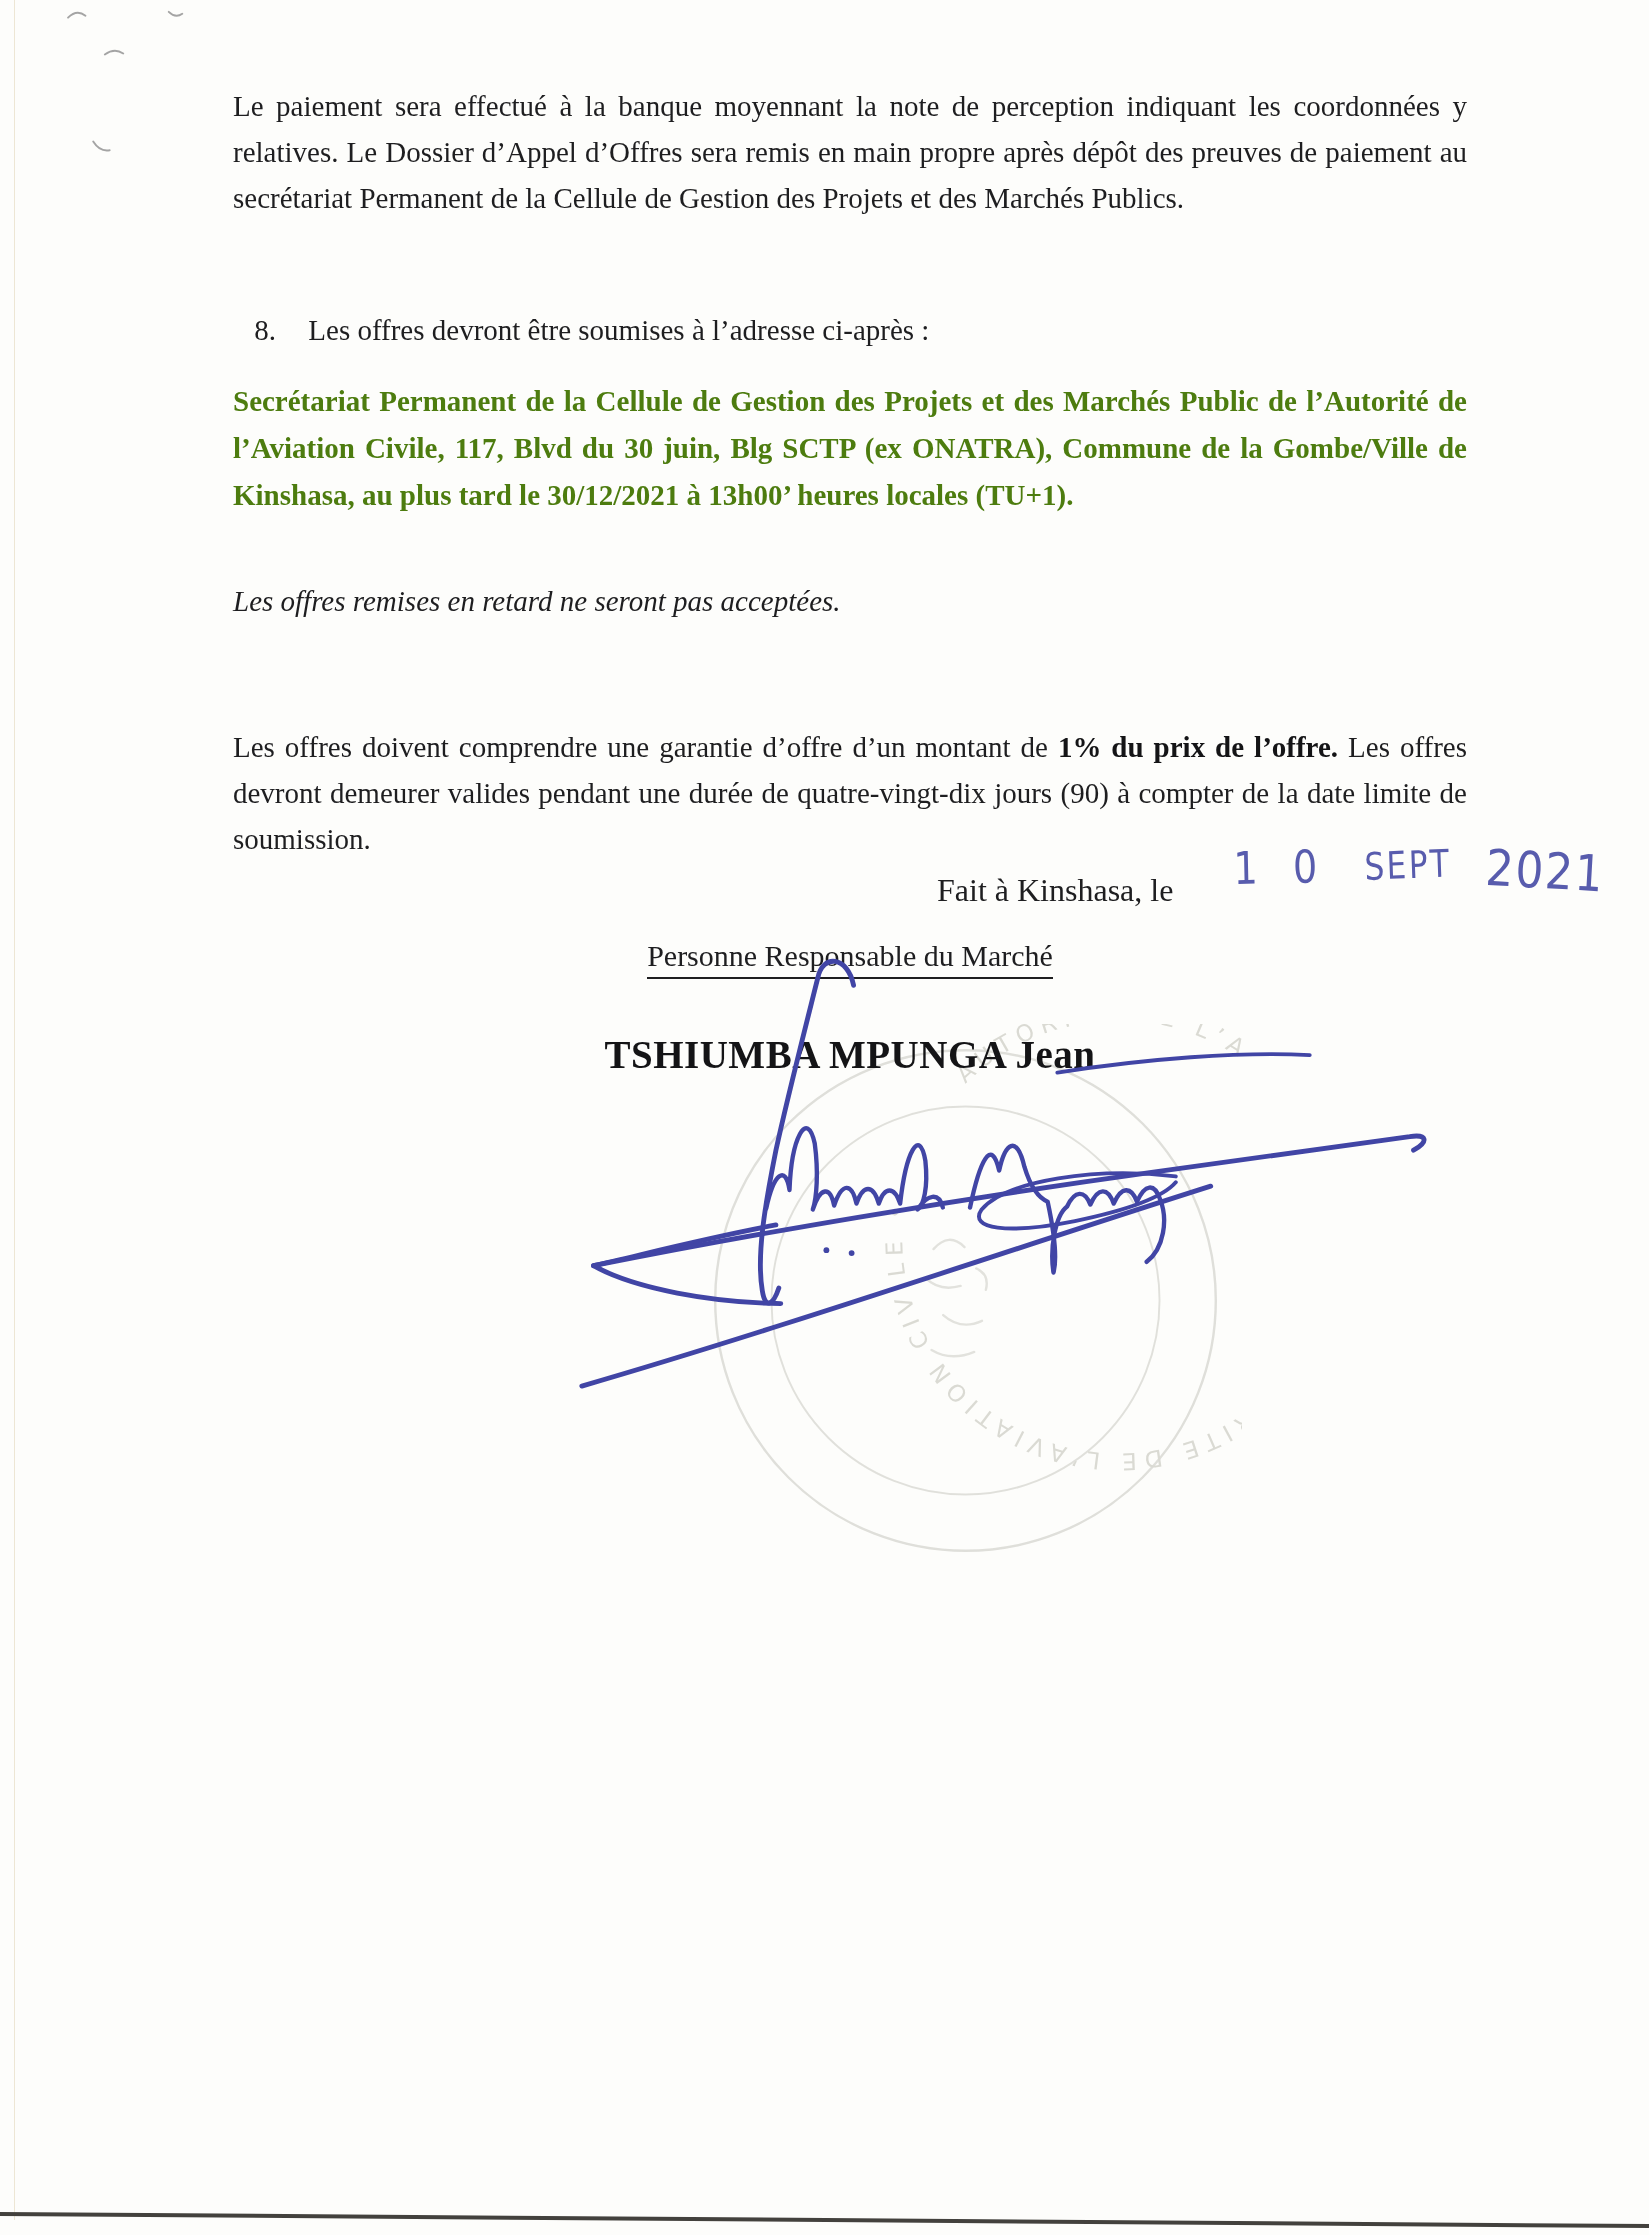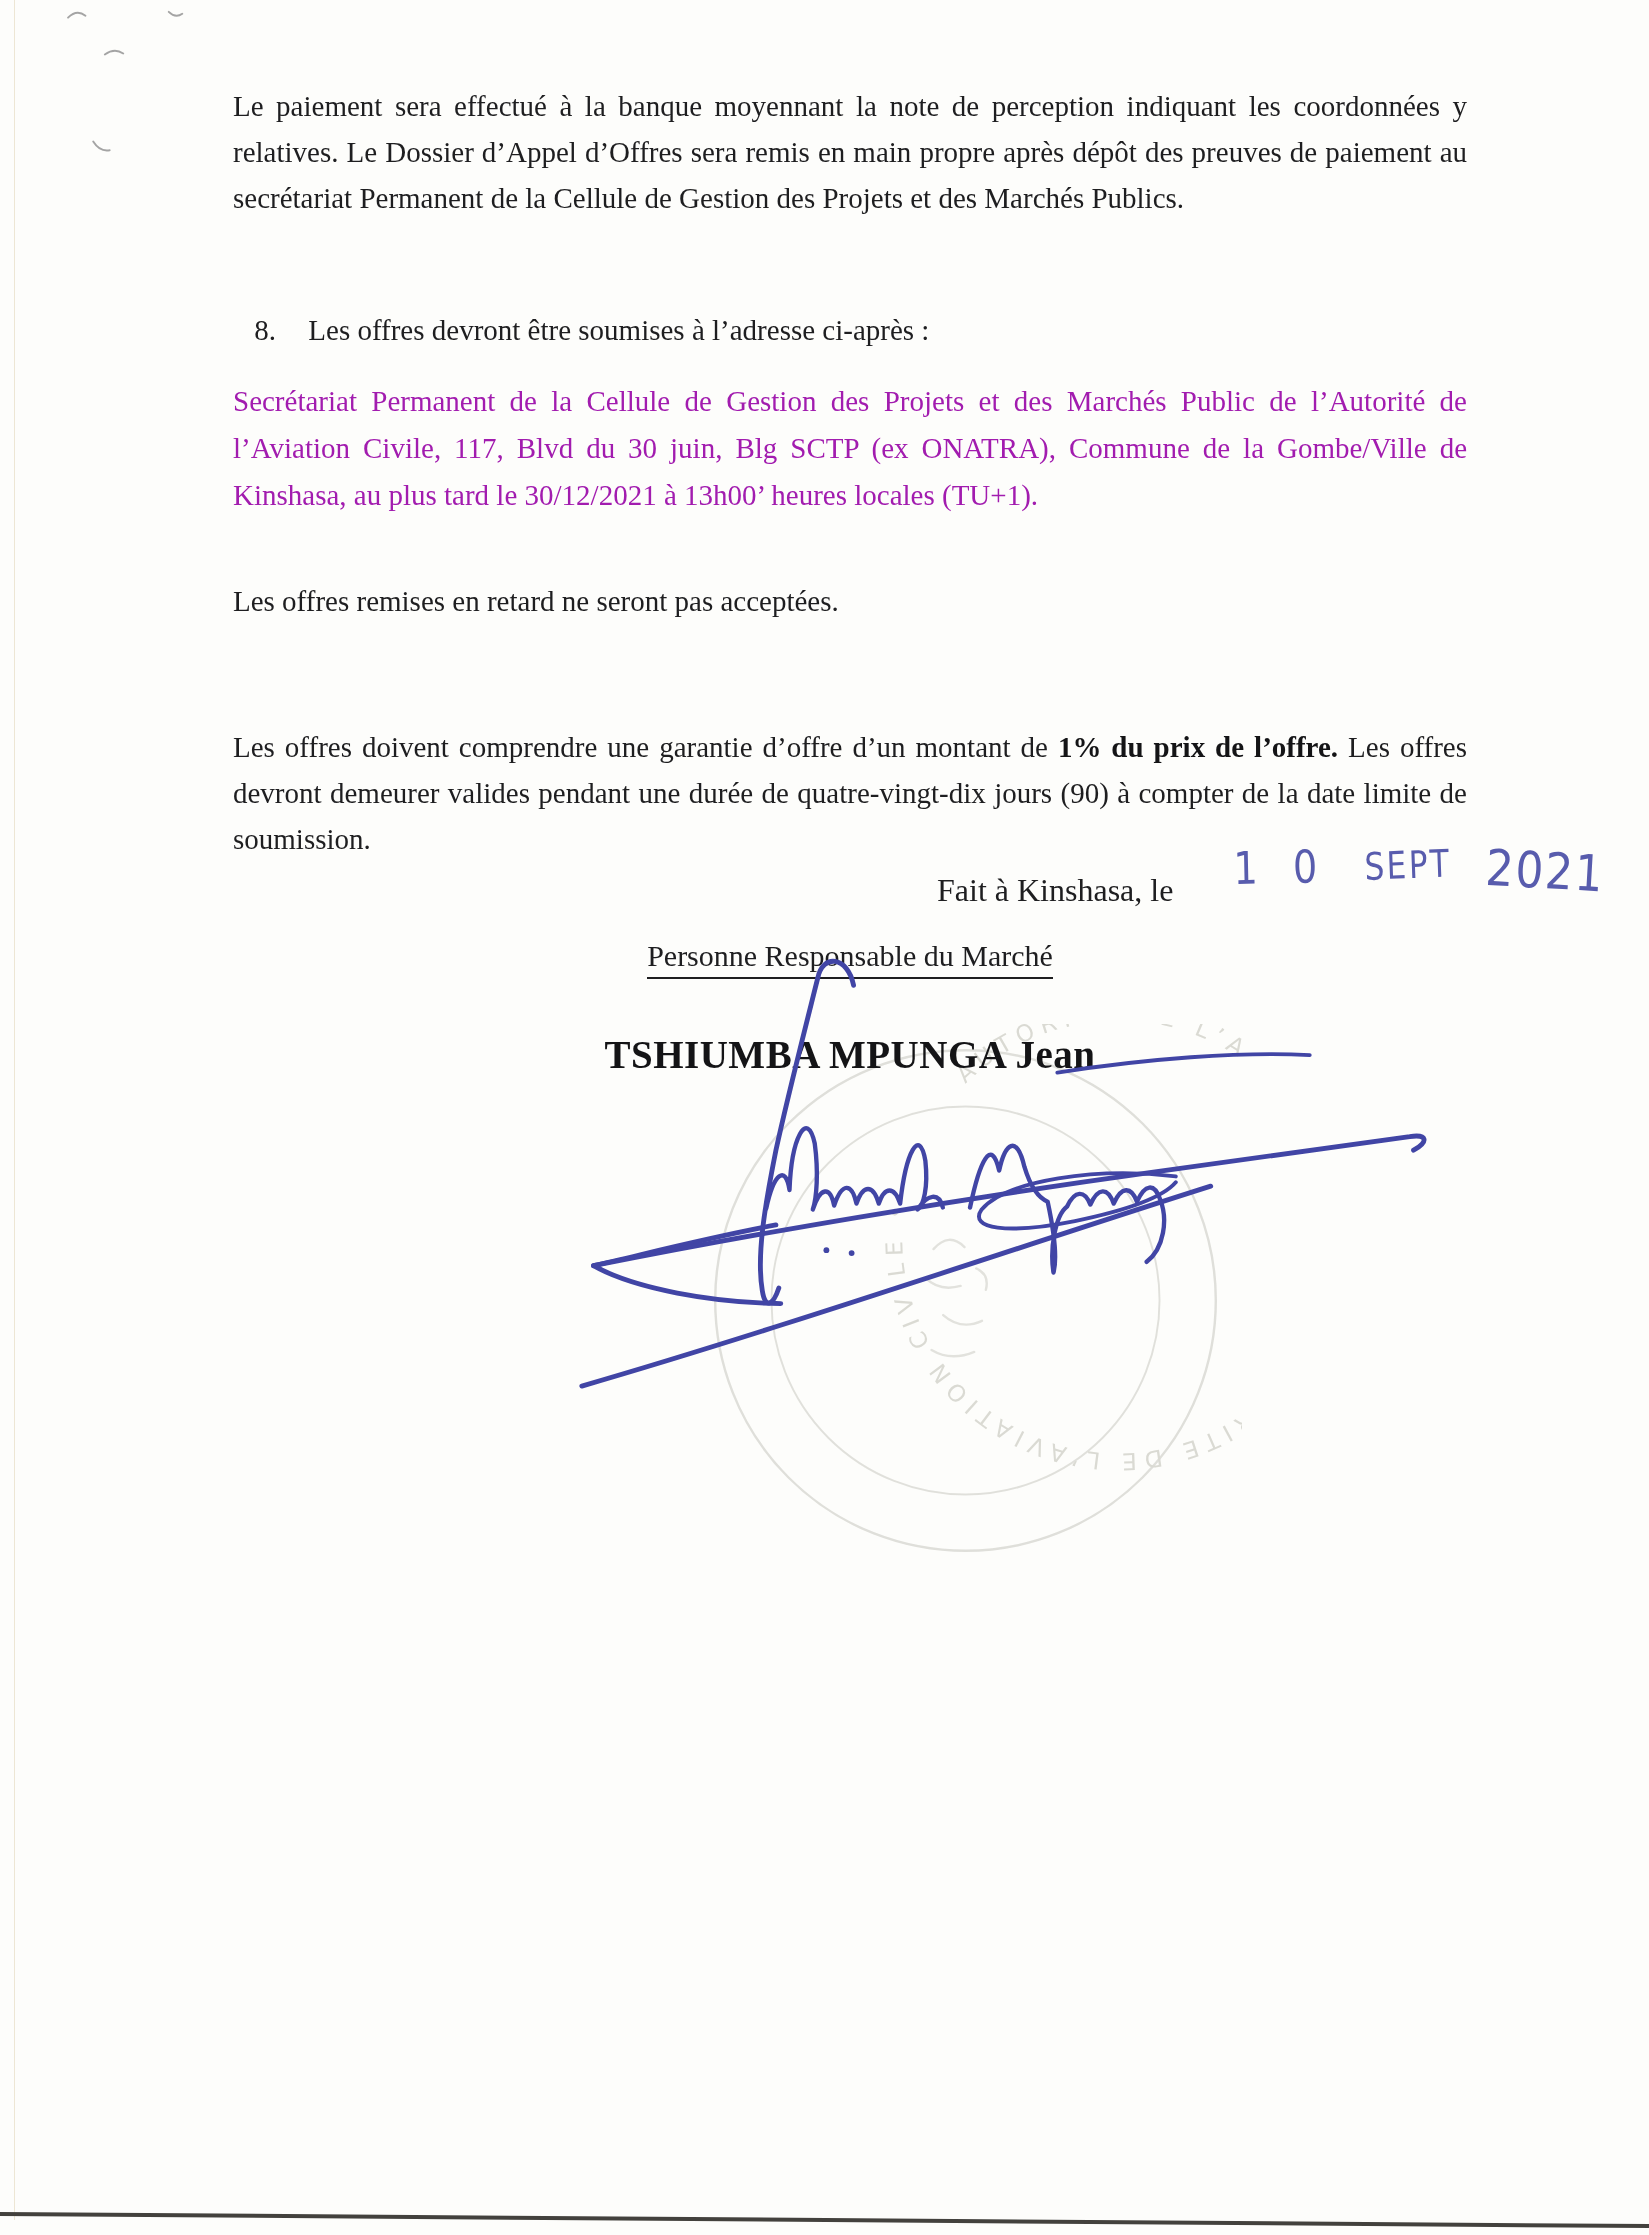--- a/index.html
+++ b/index.html
@@ -14,23 +14,23 @@
   .page{position:absolute;inset:0;}
   .content{
     position:absolute;left:233px;top:0;width:1234px;
     font-size:29px;line-height:46px;
   }
   .block{position:absolute;left:0;right:0;margin:0;}
   .justify{text-align:justify;}
   .b-payment{top:83px;}
   .b-item8{top:307px;}
   .item-number{display:inline-block;width:54px;margin-left:21.3px;}
-  .b-address{top:378px;font-weight:normal;line-height:47px;color:#a21caf;}
+  .b-address{top:378px;font-weight:bold;line-height:47px;color:#4d7c0f;}
   .b-late{top:578px;}
-  .b-late p{margin:0;}
+  .b-late p{margin:0;font-style:italic;}
   .b-guarantee{top:724px;}
   .bold{font-weight:bold;color:#141416;}
   .b-fait{top:867px;left:704px;right:auto;font-size:32px;}
   .b-personne{top:933px;text-align:center;font-size:30px;}
   .underline{border-bottom:2.9px solid #1e1e20;padding-bottom:4.9px;}
   .b-tshiumba{top:1032px;text-align:center;font-weight:bold;font-size:39px;letter-spacing:0.5px;color:#141416;}
 
   
   .date-stamp{
     position:absolute;left:1225px;top:838px;

